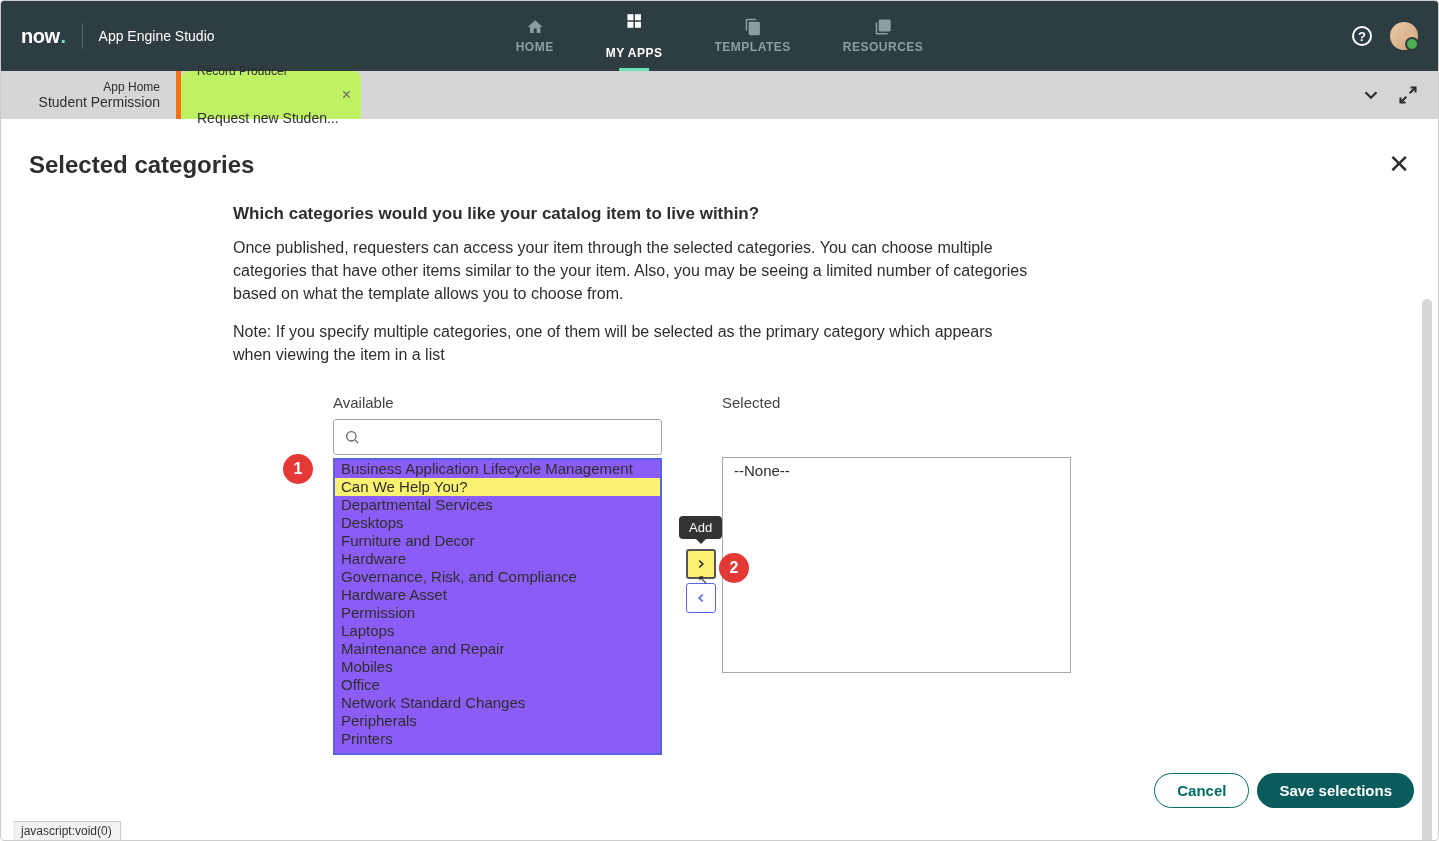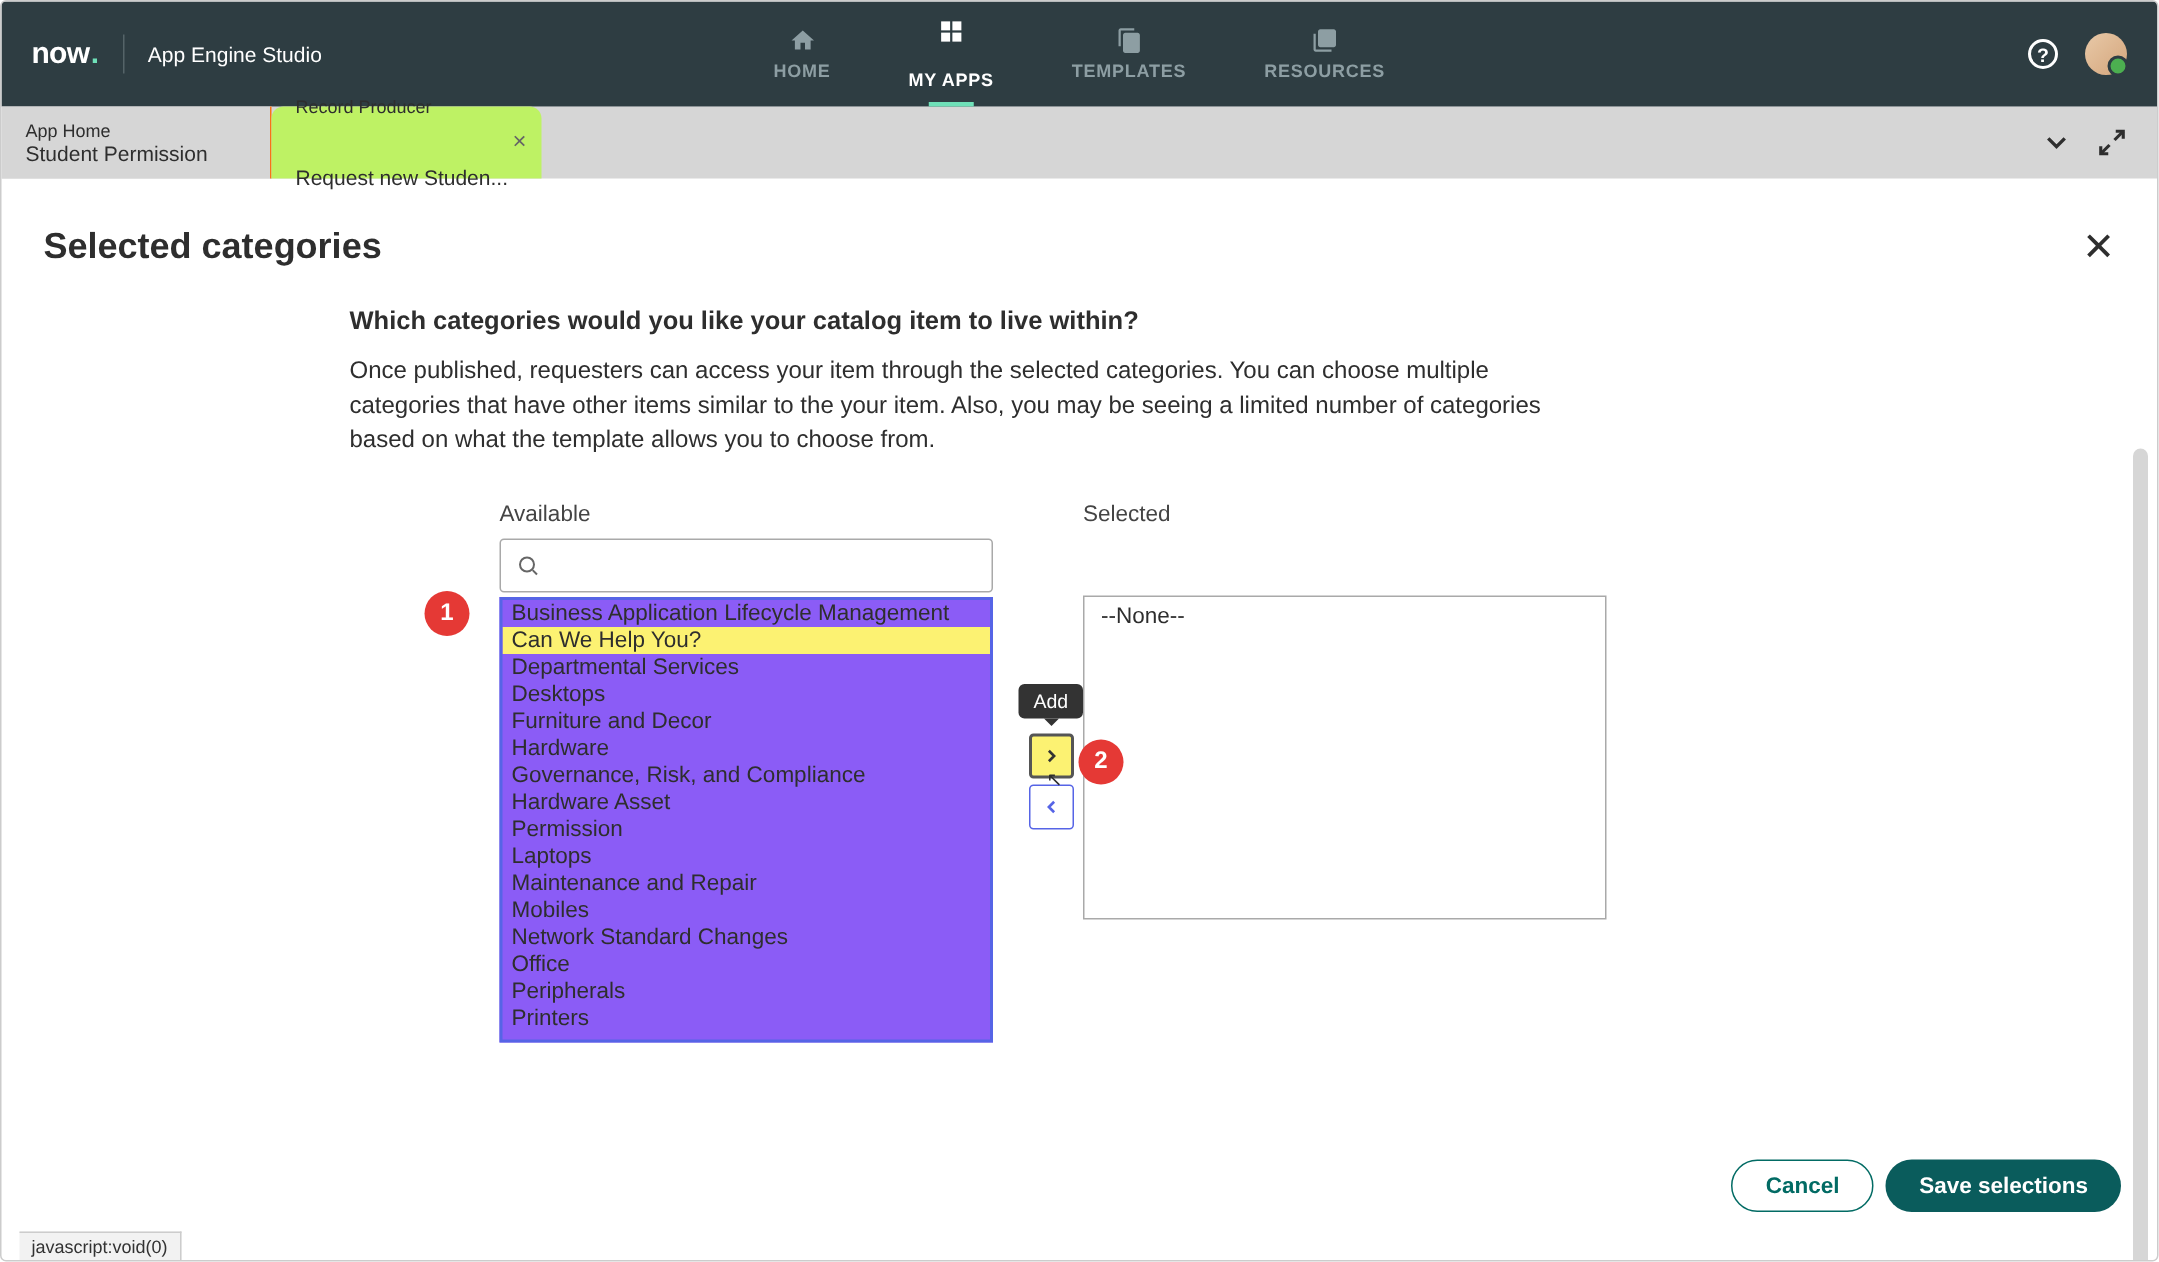--- a/index.html
+++ b/index.html
@@ -17,21 +17,21 @@
     .nav-item.active::after { content: ""; position: absolute; bottom: 0; left: 50%; transform: translateX(-50%); width: 30px; height: 3px; background: #6fe0b8; }
     .nav-icon { margin-bottom: 4px; }
     .nav-right { margin-left: auto; display: flex; align-items: center; gap: 18px; }
     .help-icon { width: 20px; height: 20px; border: 2px solid #fff; border-radius: 50%; display: flex; align-items: center; justify-content: center; color: #fff; font-size: 13px; font-weight: bold; cursor: pointer; }
     .avatar { width: 28px; height: 28px; border-radius: 50%; background: linear-gradient(135deg, #e8c9a8, #d4a57b); position: relative; cursor: pointer; }
     .avatar::after { content: ""; position: absolute; bottom: -1px; right: -1px; width: 10px; height: 10px; background: #4caf50; border-radius: 50%; border: 2px solid #2e3d42; }
 
     
     .tab-bar { background: #d6d6d6; height: 48px; display: flex; align-items: stretch; padding-right: 12px; }
     .tab { padding: 6px 16px; display: flex; flex-direction: column; justify-content: center; min-width: 180px; font-size: 13px; position: relative; cursor: pointer; }
-    .tab.inactive { background: #d6d6d6; border-right: 1px solid #f97316; }
+    .tab.inactive { background: #d6d6d6; border-right: 5px solid #f97316; align-items: flex-end; }
     .tab.active { background: #bef264; border-radius: 8px 8px 0 0; position: relative; gap: 32px; }
     .tab-title { font-size: 12px; color: #2e2e2e; }
     .tab-subtitle { font-size: 14px; color: #2e2e2e; }
     .tab-close { position: absolute; right: 10px; top: 50%; transform: translateY(-50%); font-size: 16px; color: #666; cursor: pointer; }
     .tab-spacer { flex: 1; }
     .tab-actions { display: flex; align-items: center; gap: 16px; padding-right: 8px; }
     .tab-chevron, .tab-expand { cursor: pointer; color: #2e2e2e; }
 
     
     .main { padding: 30px 28px 0; position: relative; height: calc(100% - 70px - 48px - 24px); }
@@ -152,20 +152,21 @@
 
 <div class="main">
   <div class="page-header">
     <div class="page-title">Selected categories</div>
     <div class="close-main">✕</div>
   </div>
 
   <div class="content-wrap">
     <div class="question">Which categories would you like your catalog item to live within?</div>
     <div class="para">Once published, requesters can access your item through the selected categories. You can choose multiple categories that have other items similar to the your item. Also, you may be seeing a limited number of categories based on what the template allows you to choose from.</div>
+    <div class="para">Note: If you specify multiple categories, one of them will be selected as the primary category which appears when viewing the item in a list</div>
 
     <div class="slush-layout">
       <div class="badge badge-1">1</div>
 
       <div class="column">
         <div class="col-label">Available</div>
         <div class="search-box">
           <svg width="16" height="16" viewBox="0 0 24 24" fill="none" stroke="currentColor" stroke-width="2">
               <circle cx="11" cy="11" r="7"></circle>
               <line x1="21" y1="21" x2="16.65" y2="16.65"></line>
@@ -177,22 +178,22 @@
           <div class="list-item">Departmental Services</div>
           <div class="list-item">Desktops</div>
           <div class="list-item">Furniture and Decor</div>
           <div class="list-item">Hardware</div>
           <div class="list-item">Governance, Risk, and Compliance</div>
           <div class="list-item">Hardware Asset</div>
           <div class="list-item">Permission</div>
           <div class="list-item">Laptops</div>
           <div class="list-item">Maintenance and Repair</div>
           <div class="list-item">Mobiles</div>
+          <div class="list-item">Office</div>
           <div class="list-item">Network Standard Changes</div>
-          <div class="list-item">Office</div>
           <div class="list-item">Peripherals</div>
           <div class="list-item">Printers</div>
         </div>
       </div>
 
       <div class="transfer-controls" style="top:122px;">
         <div class="tooltip">Add</div>
         <div class="transfer-btn highlighted">
           <svg width="14" height="14" viewBox="0 0 24 24" fill="none" stroke="#333" stroke-width="3">
               <polyline points="9 18 15 12 9 6"></polyline>

